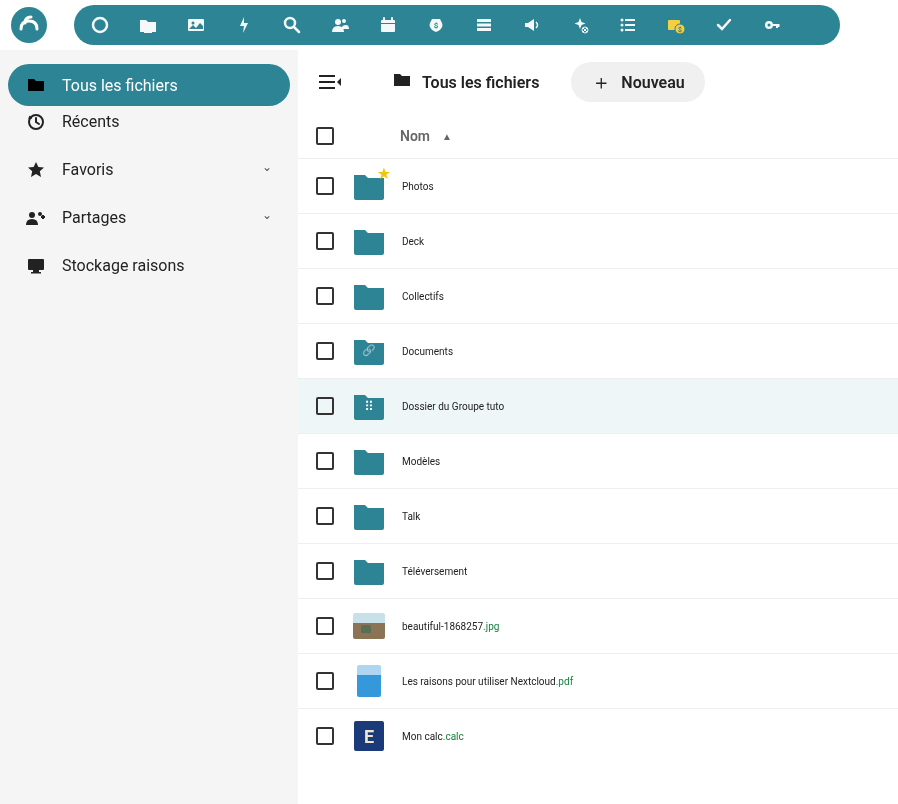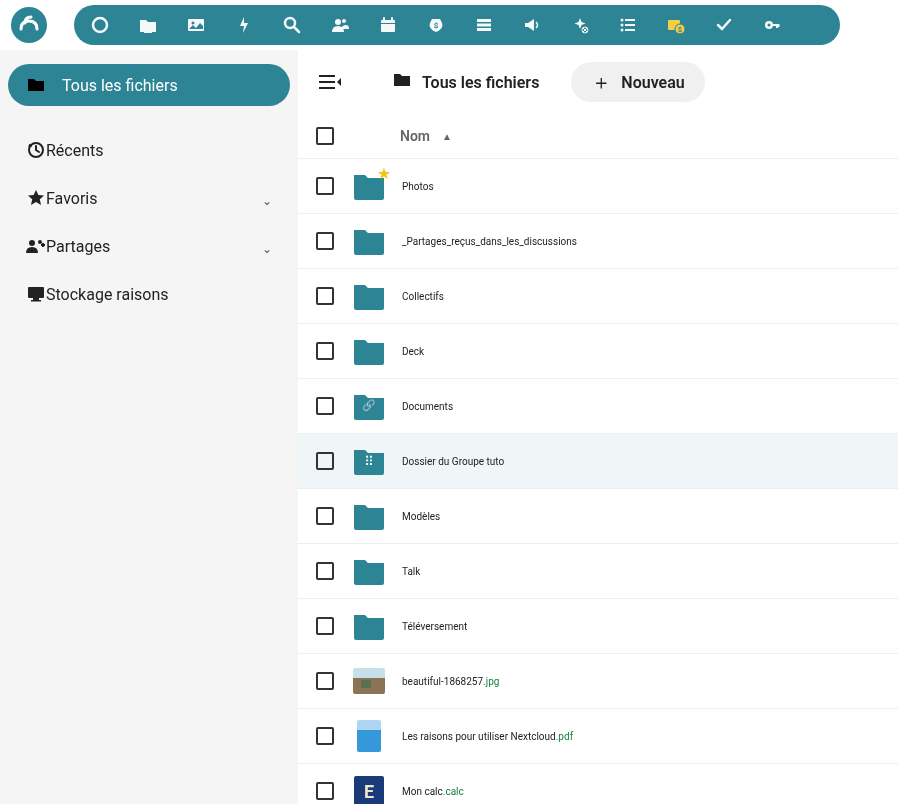--- a/index.html
+++ b/index.html
@@ -13,21 +13,21 @@
   
   
   .main { display: flex; height: calc(100% - 50px); }
   .sidebar { width: 298px; background: #f5f5f5; padding-top: 8px; }
   .content { flex: 1; background: #fff; }
   
   
   .nav-pill { margin: 6px 8px; height: 42px; border-radius: 22px; display: flex; align-items: center; padding: 0 18px; gap: 16px; cursor: pointer; }
   .nav-pill.active { background: #2c8494; color: #fff; }
   .nav-pill.active .nav-icon svg { fill: #fff; }
-  .nav-item { height: 48px; display: flex; align-items: flex-end; padding: 0 26px; cursor: pointer; color: #222; }
+  .nav-item { height: 48px; display: flex; align-items: flex-start; padding: 0 26px; gap: 16px; cursor: pointer; color: #222; }
   .nav-icon { width: 20px; height: 20px; display: flex; align-items: center; justify-content: center; }
   .nav-icon svg { fill: #222; }
   .chev { margin-left: auto; font-size: 12px; color: #555; }
   
   
   .content-header { height: 64px; display: flex; align-items: center; padding: 0 18px; gap: 18px; }
   .menu-collapse { width: 28px; height: 28px; display: flex; align-items: center; justify-content: center; cursor: pointer; }
   .breadcrumb { display: flex; align-items: center; gap: 10px; font-weight: 600; font-size: 16px; margin-left: 30px; }
   .new-btn { display: flex; align-items: center; gap: 10px; background: #f0f0f0; border-radius: 24px; height: 40px; padding: 0 20px; font-weight: 600; font-size: 16px; cursor: pointer; margin-left: 14px; }
   
@@ -261,39 +261,30 @@
           </div>
           <span class="file-name">Photos</span>
         </div>
         <div class="file-row">
           <div class="checkbox"></div>
           <div class="file-icon">
             <svg width="32" height="28" viewBox="0 0 32 28">
               <path class="folder-svg" d="M1 3 h11 l3 3 h16 v20 q0 2 -2 2 h-26 q-2 0 -2 -2 z"></path>
             </svg>
           </div>
-          <span class="file-name">_Partages_reçus_dans_les_discussions</span>
+          <span class="file-name">Deck</span>
         </div>
         <div class="file-row">
           <div class="checkbox"></div>
           <div class="file-icon">
             <svg width="32" height="28" viewBox="0 0 32 28">
               <path class="folder-svg" d="M1 3 h11 l3 3 h16 v20 q0 2 -2 2 h-26 q-2 0 -2 -2 z"></path>
             </svg>
           </div>
           <span class="file-name">Collectifs</span>
-        </div>
-        <div class="file-row">
-          <div class="checkbox"></div>
-          <div class="file-icon">
-            <svg width="32" height="28" viewBox="0 0 32 28">
-              <path class="folder-svg" d="M1 3 h11 l3 3 h16 v20 q0 2 -2 2 h-26 q-2 0 -2 -2 z"></path>
-            </svg>
-          </div>
-          <span class="file-name">Deck</span>
         </div>
         <div class="file-row">
           <div class="checkbox"></div>
           <div class="file-icon">
             <svg width="32" height="28" viewBox="0 0 32 28">
               <path class="folder-svg" d="M1 3 h11 l3 3 h16 v20 q0 2 -2 2 h-26 q-2 0 -2 -2 z"></path>
             </svg>
             <span class="overlay-badge">🔗</span>
           </div>
           <span class="file-name">Documents</span>

